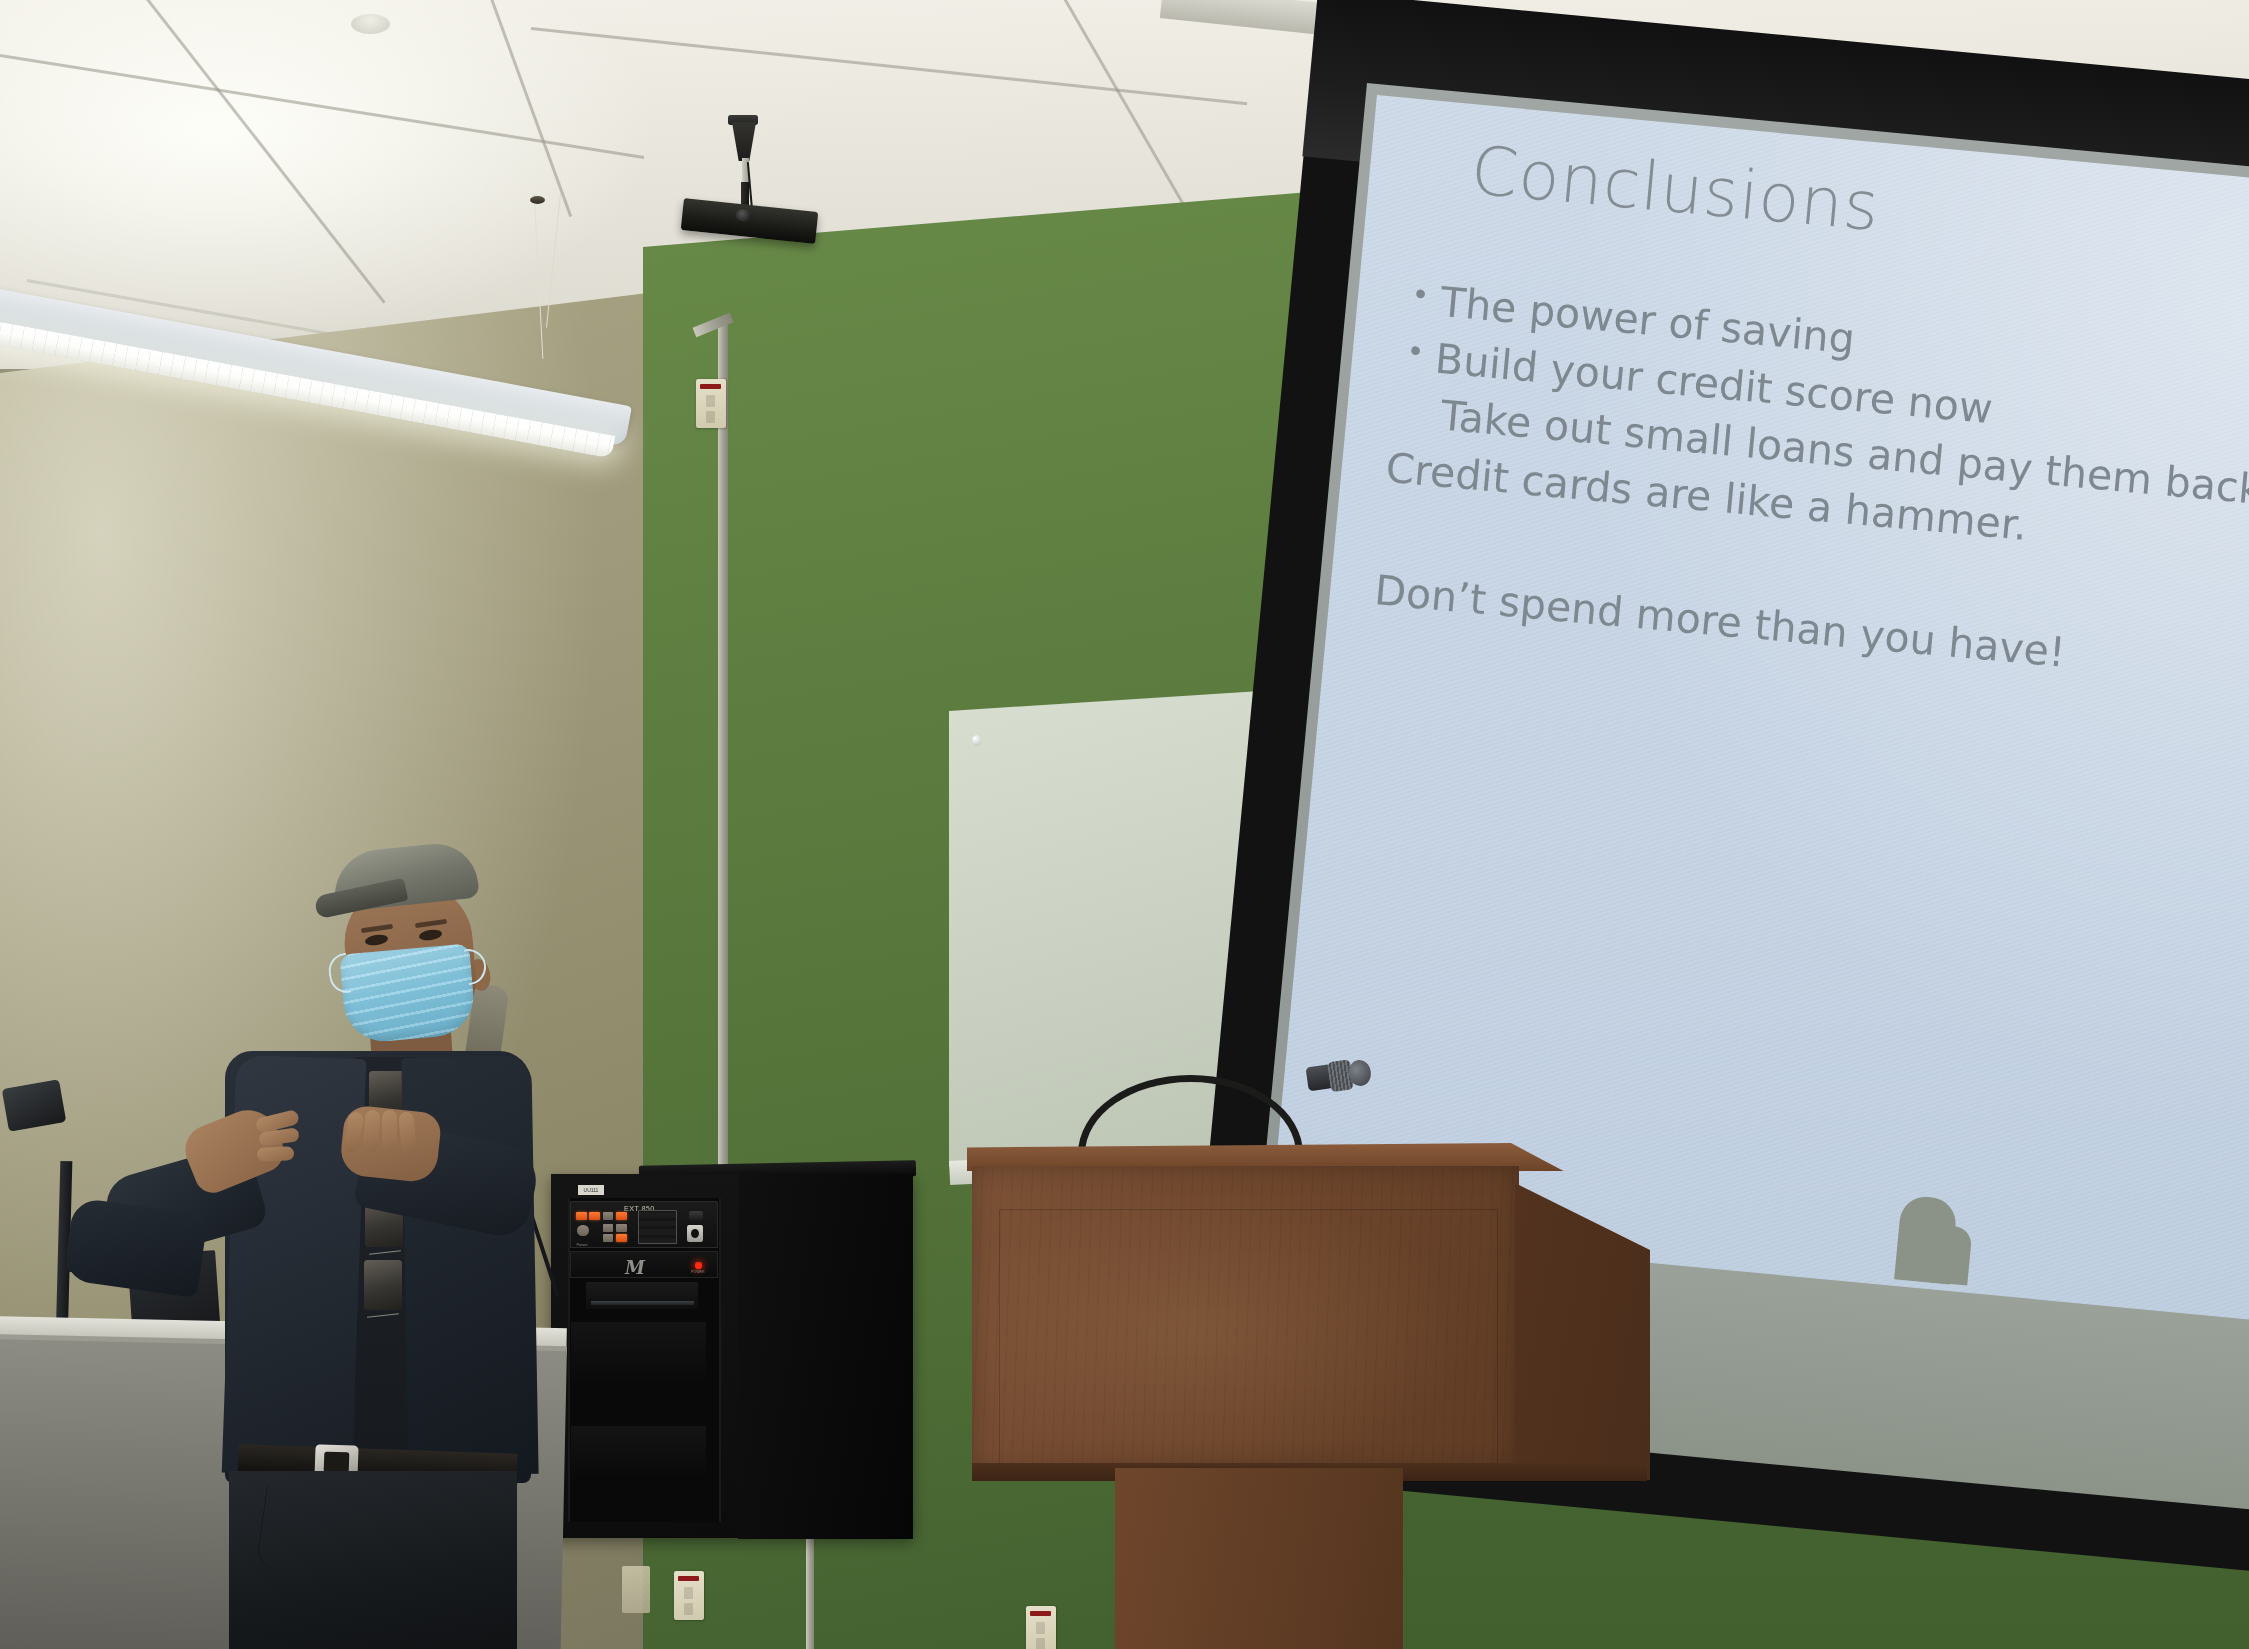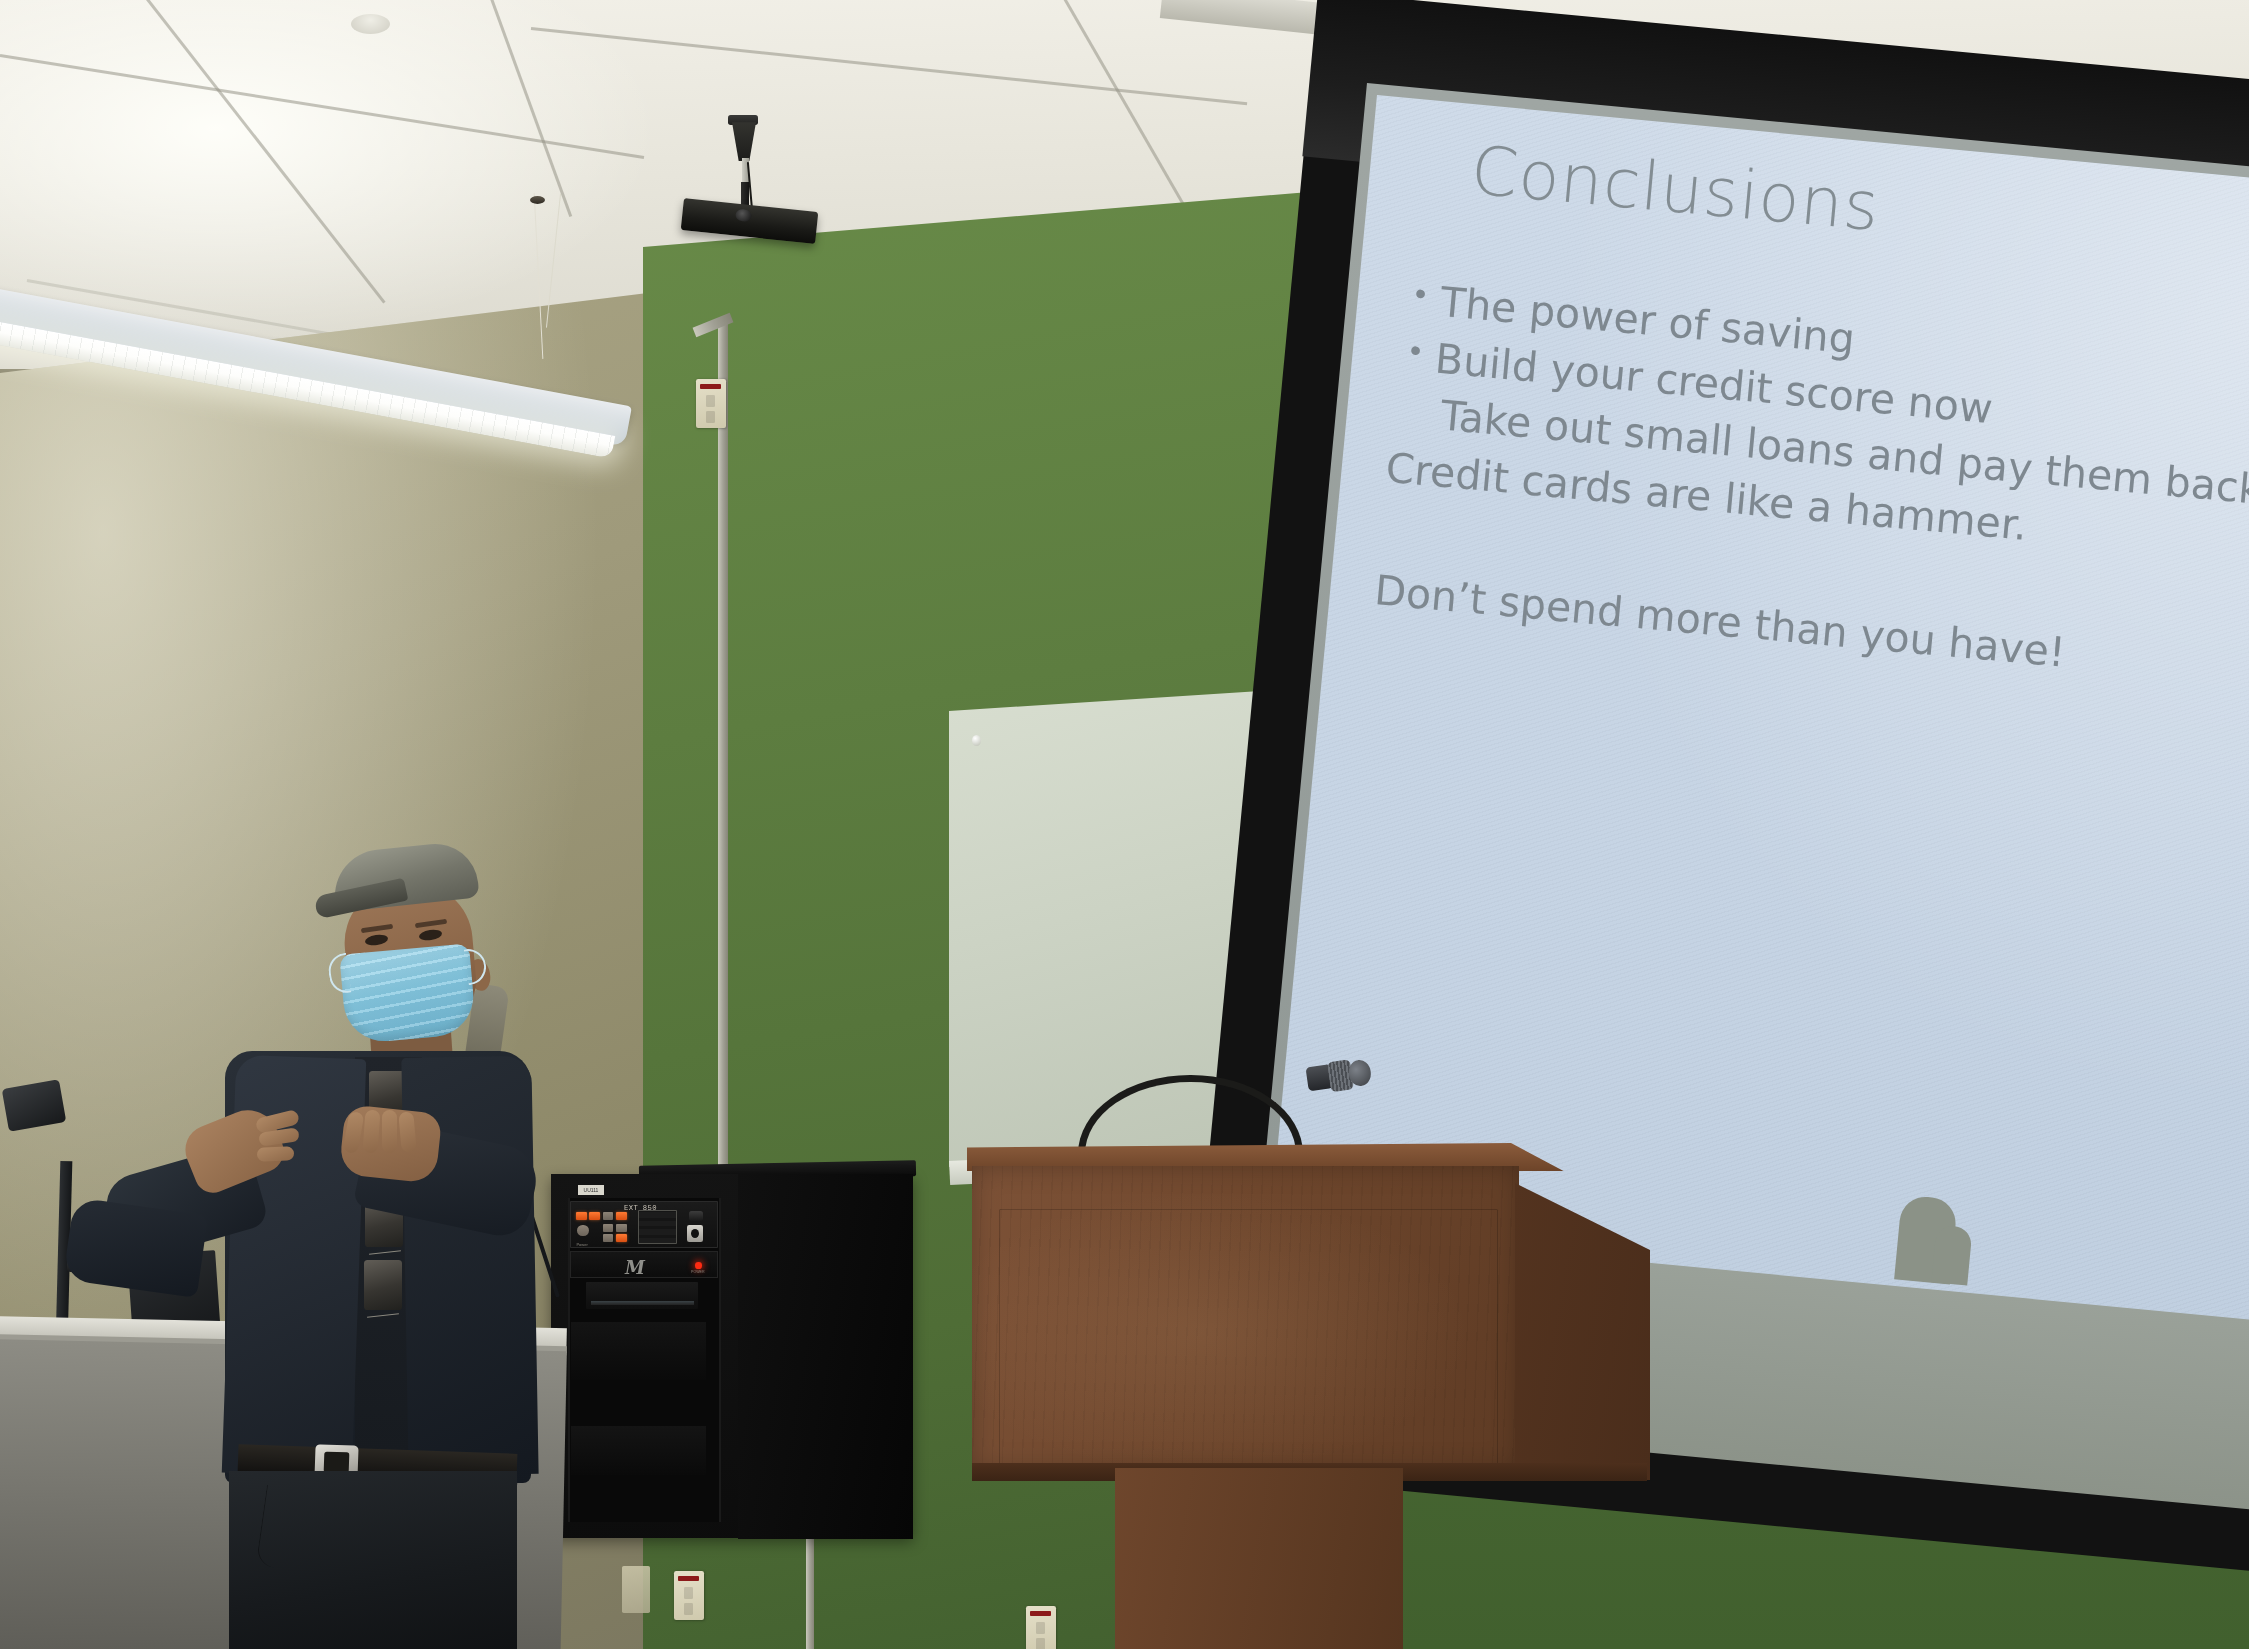--- a/index.html
+++ b/index.html
@@ -317,21 +317,21 @@
     position:absolute; left:17px; top:24px; width:153px; height:324px;
     background:#090909; border-left:2.7px solid #1a1a1a; border-right:2.7px solid #1a1a1a;
   }
   .extron-panel{
     position:absolute; left:19px; top:27px; width:148px; height:47px;
     background:linear-gradient(180deg,#1b1b1b,#101010);
     border:0.4px solid #2a2a2a; border-radius:0.9px;
   }
   .ex-label{
     position:absolute; left:53px; top:1.8px; font-size:7.2px; color:#c8c2b6; letter-spacing:0.4px;
-    font-family:Liberation Mono, monospace;
+    font-family:Liberation Sans, sans-serif;
   }
   .ex-btn{
     position:absolute; width:10.8px; height:8px; border-radius:0.9px;
     background:linear-gradient(180deg,#ff7a33,#d94f12);
     box-shadow:0 0 3.1px rgba(255,120,40,.55);
   }
   .ex-btn.dim{ background:linear-gradient(180deg,#8d8376,#6d655b); box-shadow:none; }
   .ex-keypad{
     position:absolute; left:67px; top:8px; width:39px; height:34px;
     border:0.4px solid #51514c; border-radius:0.9px;

